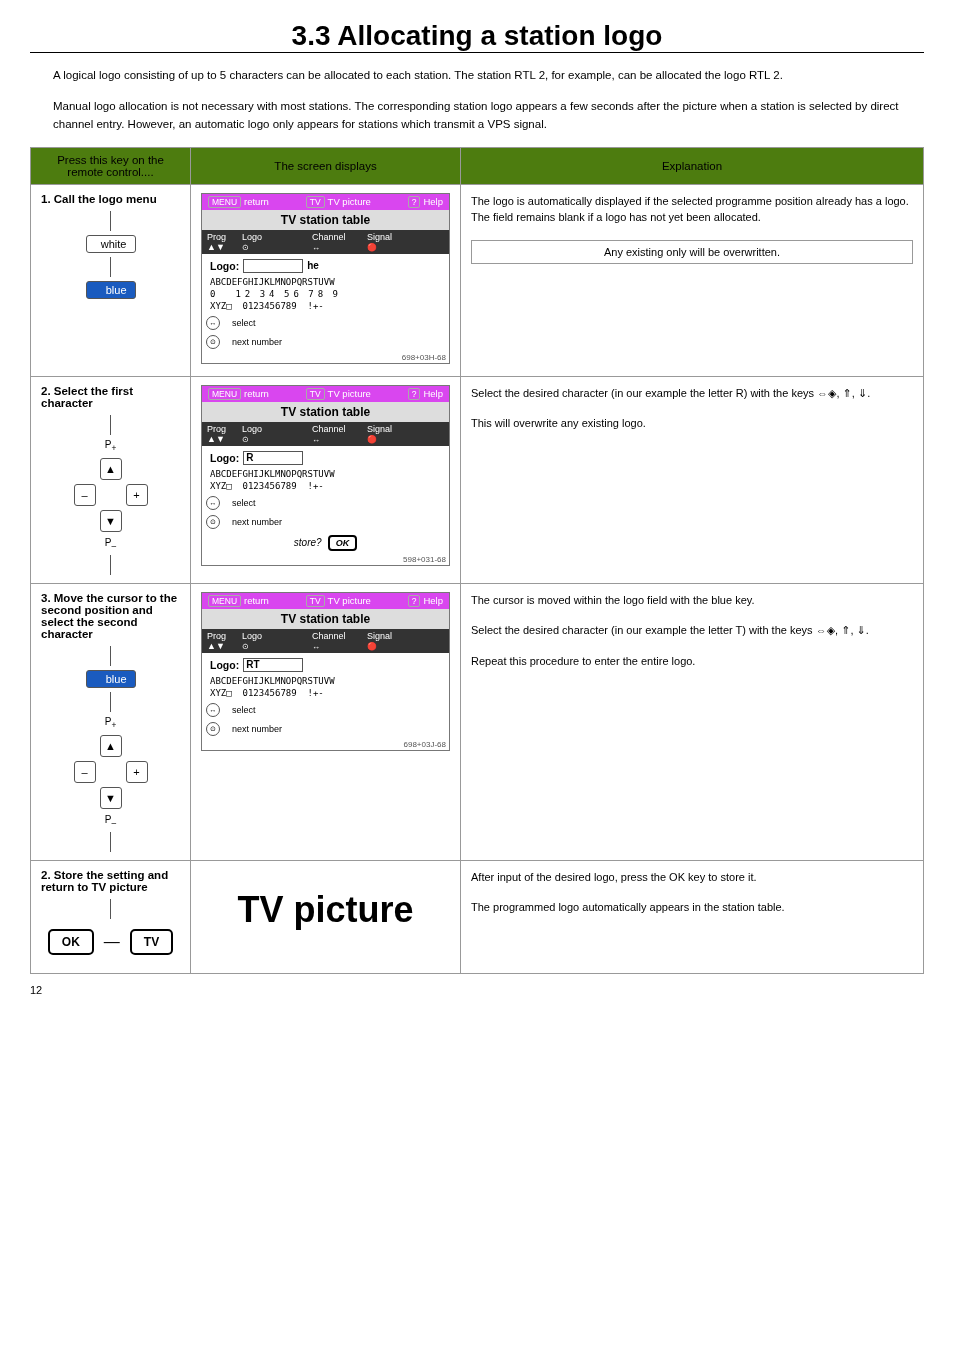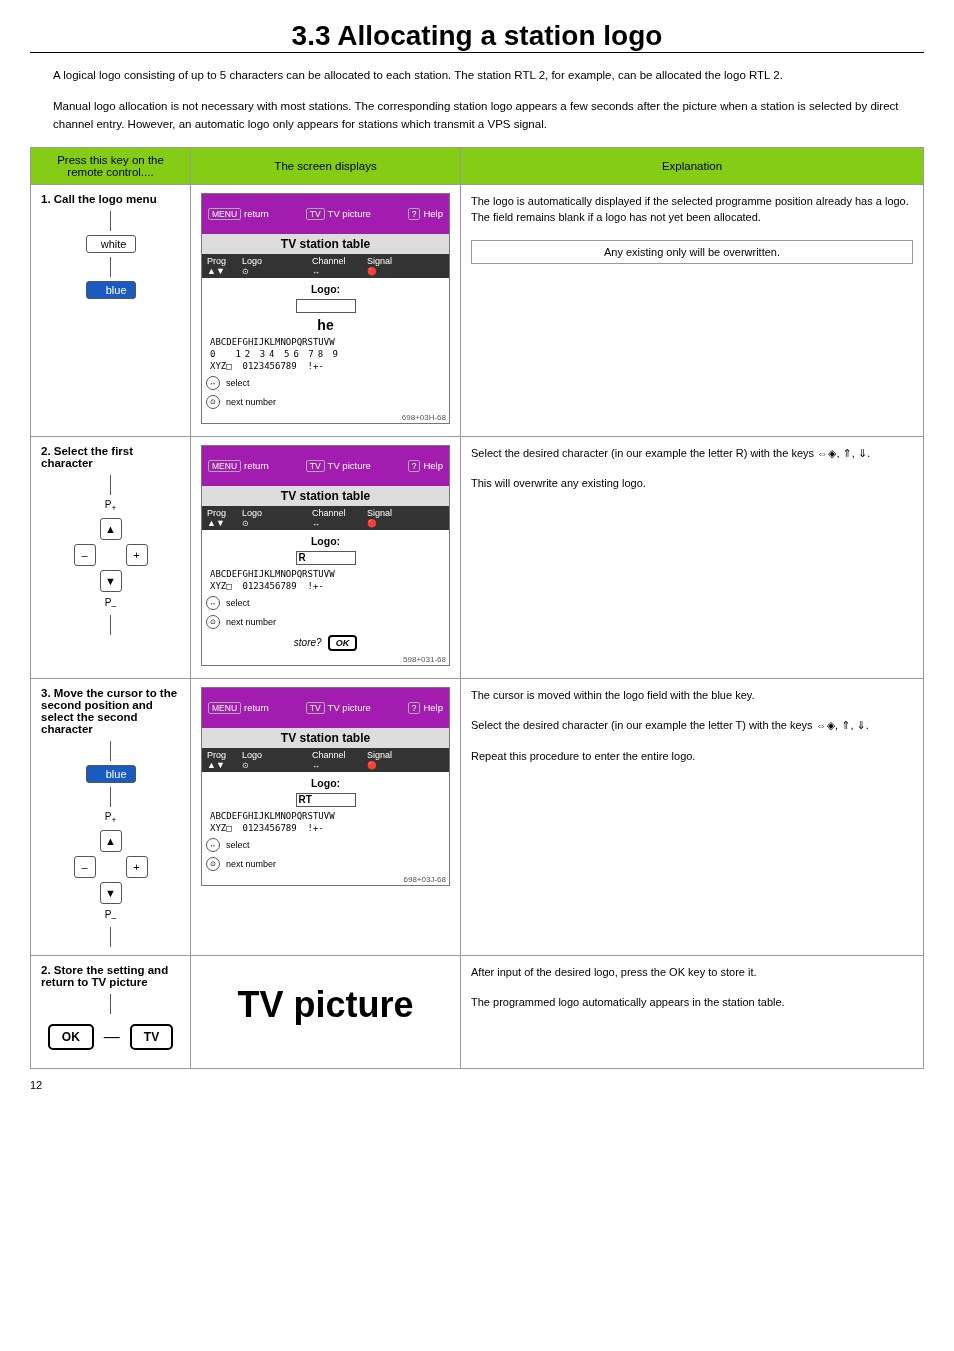--- a/index.html
+++ b/index.html
@@ -30,21 +30,21 @@
       width: 100%;
       border-collapse: collapse;
       border: 1px solid #999;
     }
     .main-table th {
       border: 1px solid #999;
       padding: 6px 8px;
       font-size: 11.5px;
       font-weight: normal;
       text-align: center;
-      background: #84cc16;
+      background: #4d7c0f;
     }
     .main-table td {
       border: 1px solid #999;
       padding: 8px 10px;
       vertical-align: top;
     }
     .col-remote { width: 160px; }
     .col-screen { width: 270px; }
     .col-explain { width: auto; }
 
@@ -108,23 +108,23 @@
     .tv-screen {
       border: 1px solid #777;
       background: #fff;
       font-size: 10.5px;
       margin-bottom: 4px;
     }
     .tv-topbar {
       display: flex;
       justify-content: space-between;
       align-items: center;
-      background: #a21caf;
+      background: #d946ef;
       color: #fff;
-      padding: 14px 6px;
+      padding: 2px 6px;
       font-size: 9.5px;
     }
     .tv-topbar-item {
       display: flex;
       align-items: center;
       gap: 3px;
     }
     .tv-topbar-icon {
       border: 1px solid #aaa;
       padding: 0 3px;
@@ -150,40 +150,39 @@
     .tv-table-body {
       padding: 2px 4px;
     }
     .logo-field-row {
       display: flex;
       align-items: center;
       gap: 4px;
       padding: 3px 4px;
       font-size: 10.5px;
       font-weight: bold;
-      flex-direction: column;
     }
     .logo-input {
       border: 1px solid #555;
       width: 60px;
       height: 14px;
       display: inline-block;
       font-size: 10px;
       padding: 0 2px;
       vertical-align: middle;
     }
     .char-row {
       font-size: 9px;
       padding: 1px 4px;
       font-family: monospace;
     }
     .tv-nav-row {
       display: flex;
       align-items: center;
-      gap: 6px;
+      gap: 12px;
       padding: 2px 4px 3px;
       font-size: 9px;
     }
     .nav-icon-circle {
       border: 1px solid #555;
       border-radius: 50%;
       width: 14px;
       height: 14px;
       display: flex;
       align-items: center;
@@ -305,21 +304,21 @@
           <div class="tv-table-header">
             <div>Prog<br>▲▼</div>
             <div>Logo<br><span style="font-size:8px">⊙</span></div>
             <div>Channel<br><span style="font-size:8px">↔</span></div>
             <div>Signal<br><span style="font-size:8px">🔴</span></div>
           </div>
           <div class="tv-table-body">
             <div class="logo-field-row">
               <span>Logo:</span>
               <span class="logo-input">&nbsp;</span>
-              <span style="float:right;font-size:14px">he</span>
+              <span style="float:right;font-size:10px">he</span>
             </div>
             <div class="char-row">ABCDEFGHIJKLMNOPQRSTUVW</div>
             <div class="char-row">
               <span>0</span><span style="margin-left:20px">1</span><span style="margin-left:4px">2</span>
               <span style="margin-left:4px">3</span><span style="margin-left:4px">4</span>
               <span style="margin-left:4px">5</span><span style="margin-left:4px">6</span>
               <span style="margin-left:4px">7</span><span style="margin-left:4px">8</span>
               <span style="margin-left:4px">9</span>
             </div>
             <div class="char-row">XYZ□&nbsp;&nbsp;0123456789&nbsp;&nbsp;!+-</div>

